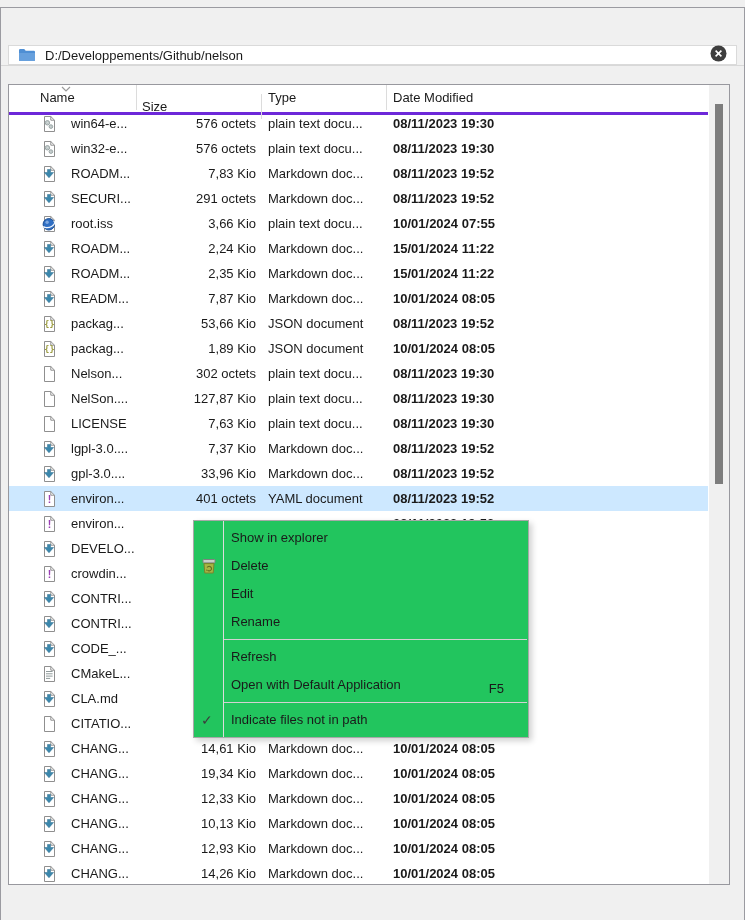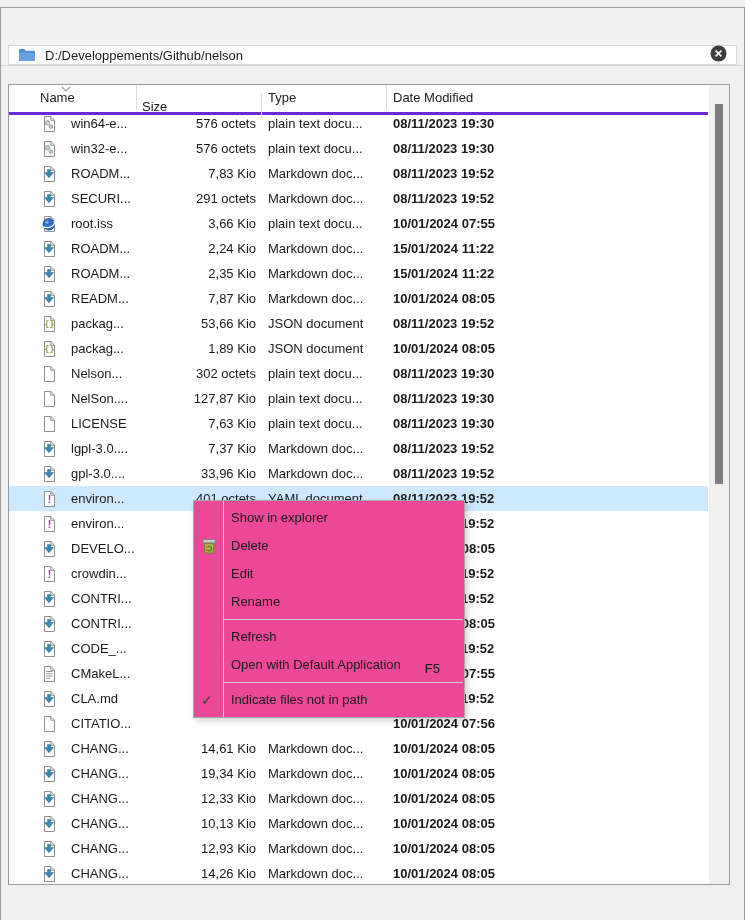--- a/index.html
+++ b/index.html
@@ -39,22 +39,22 @@
     white-space:nowrap;overflow:visible;flex:none;}
   .c-name .ficon{width:18px;height:18px;flex:none;display:flex;}
   .c-name .flabel{margin-left:13px;}
   .c-size{width:125px;flex:none;box-sizing:border-box;text-align:right;padding-right:6px;white-space:nowrap;}
   .c-type{width:125px;flex:none;box-sizing:border-box;padding-left:6px;white-space:nowrap;overflow:hidden;}
   .c-date{flex:1;box-sizing:border-box;padding-left:6px;white-space:nowrap;font-weight:bold;}
   
   .scroll-track{position:absolute;top:0;right:0;width:20px;height:799px;background:#f0f0f0;}
   .scroll-thumb{position:absolute;left:6px;top:19px;width:8px;height:380px;background:#7d7d7d;}
   
-  .context-menu{position:absolute;left:193px;top:500px;width:272px;z-index:10;
-    background:#ec4899;border:1px solid #a8a8a8;box-shadow:3px 3px 6px rgba(0,0,0,.18);
+  .context-menu{position:absolute;left:193px;top:520px;width:336px;z-index:10;
+    background:#22c55e;border:1px solid #a8a8a8;box-shadow:3px 3px 6px rgba(0,0,0,.18);
     box-sizing:border-box;padding:3px 0;}
   .context-menu::before{content:"";position:absolute;left:29px;top:0;bottom:0;
     border-left:1px solid #dcdcdc;}
   .menu-item{height:28px;line-height:28px;position:relative;
     padding-left:37px;padding-right:24px;white-space:nowrap;}
   .menu-item .shortcut{float:right;margin-top:32px;}
   .menu-icon{position:absolute;left:5px;top:4px;width:20px;height:20px;line-height:0;}
   .menu-check{position:absolute;left:7px;top:0;font-size:14px;color:#3c3c3c;}
   .menu-sep{height:1px;background:#d2d2d2;margin:3px 1px 3px 30px;}
 </style>

